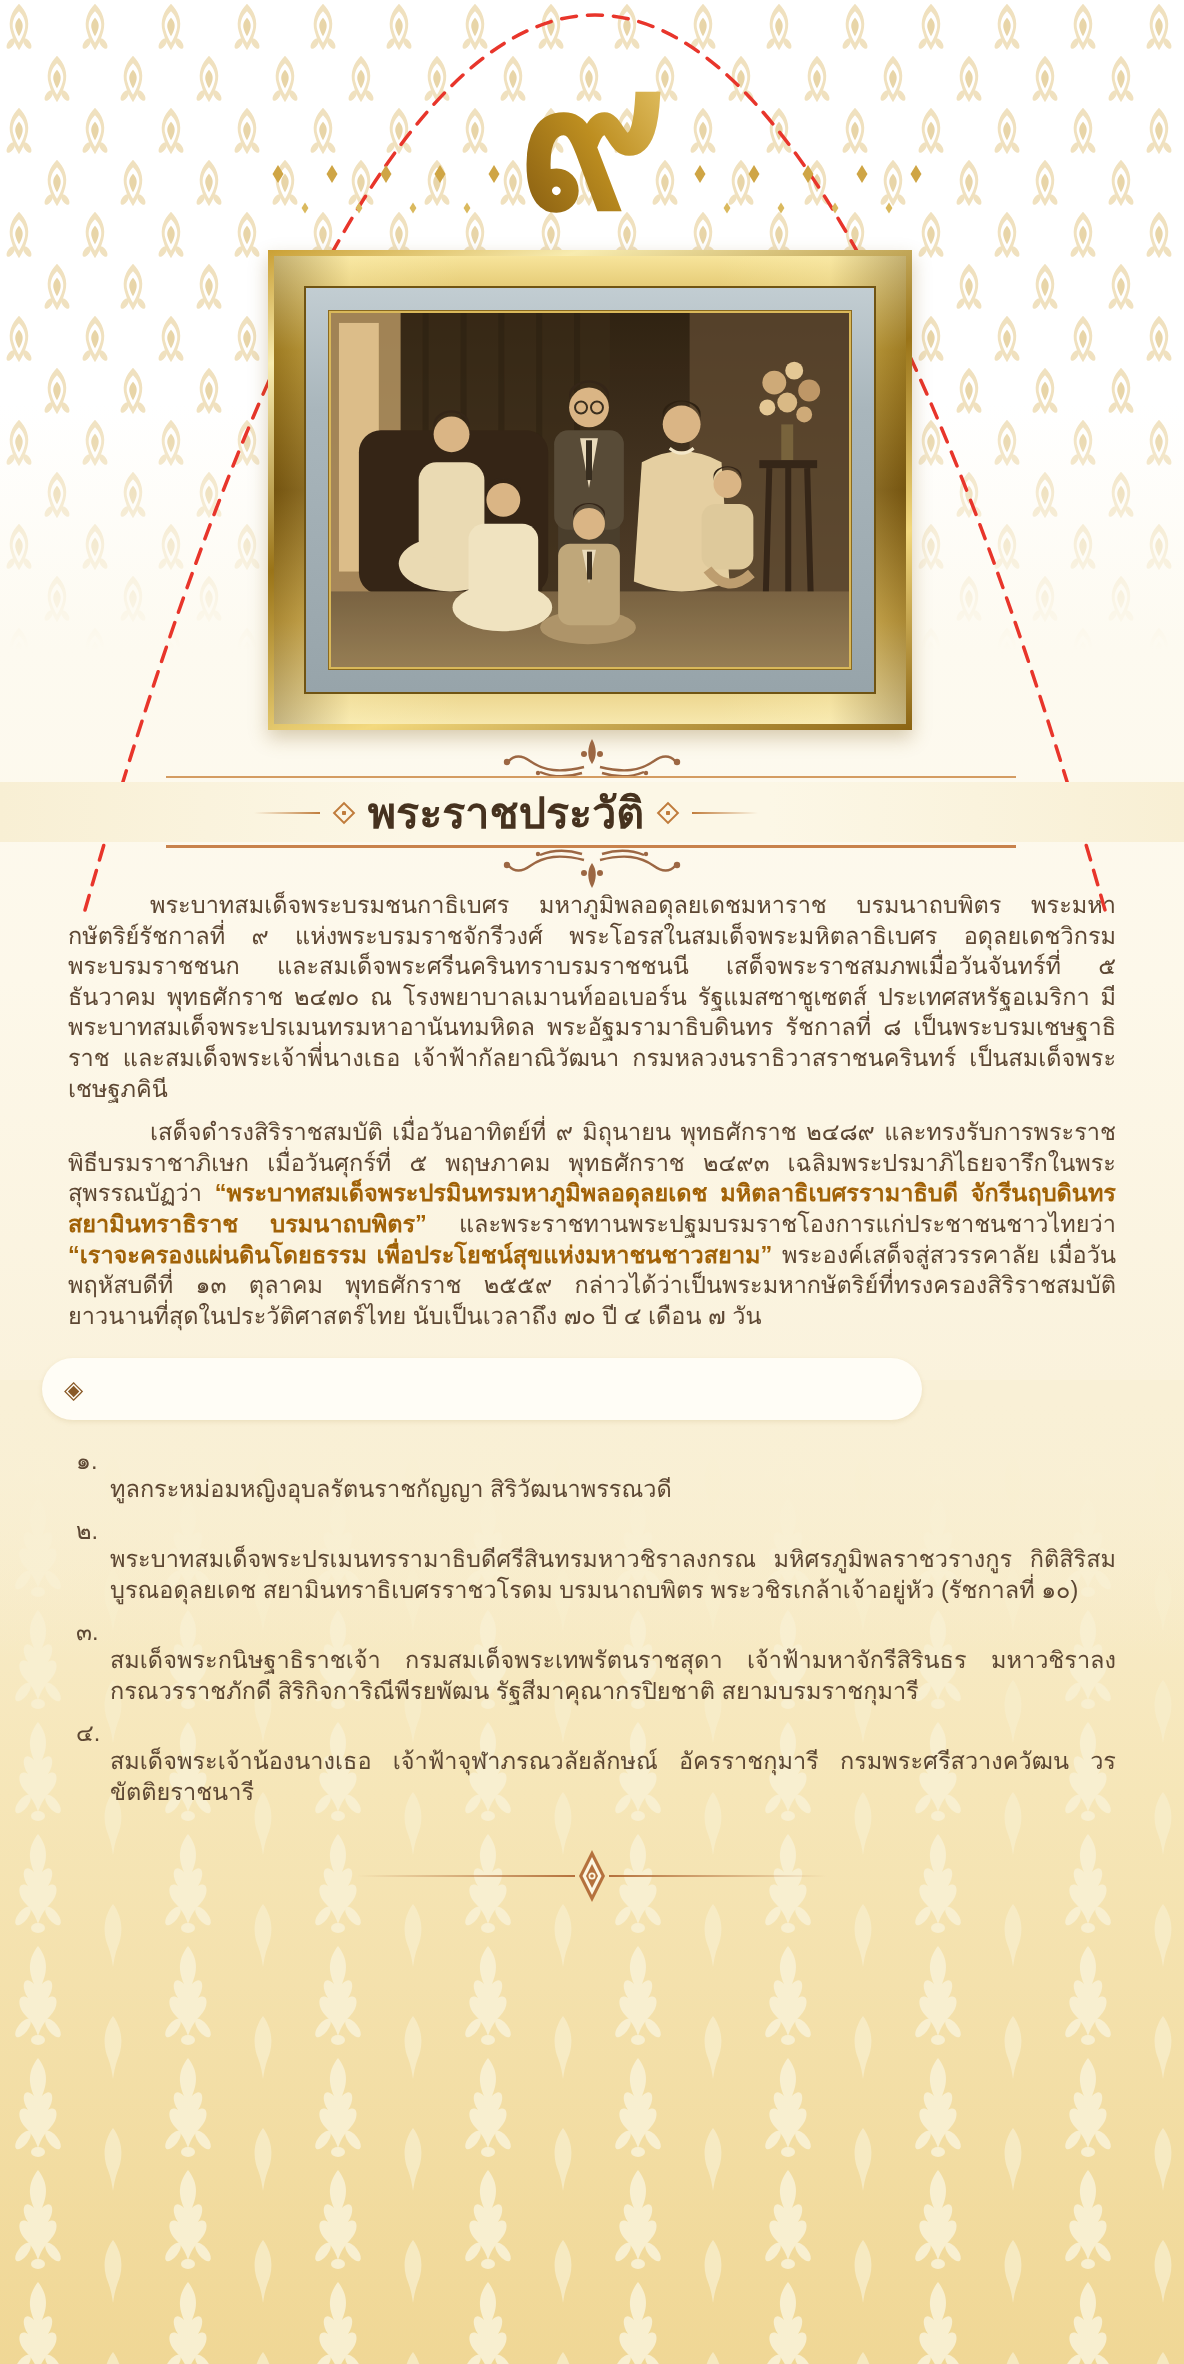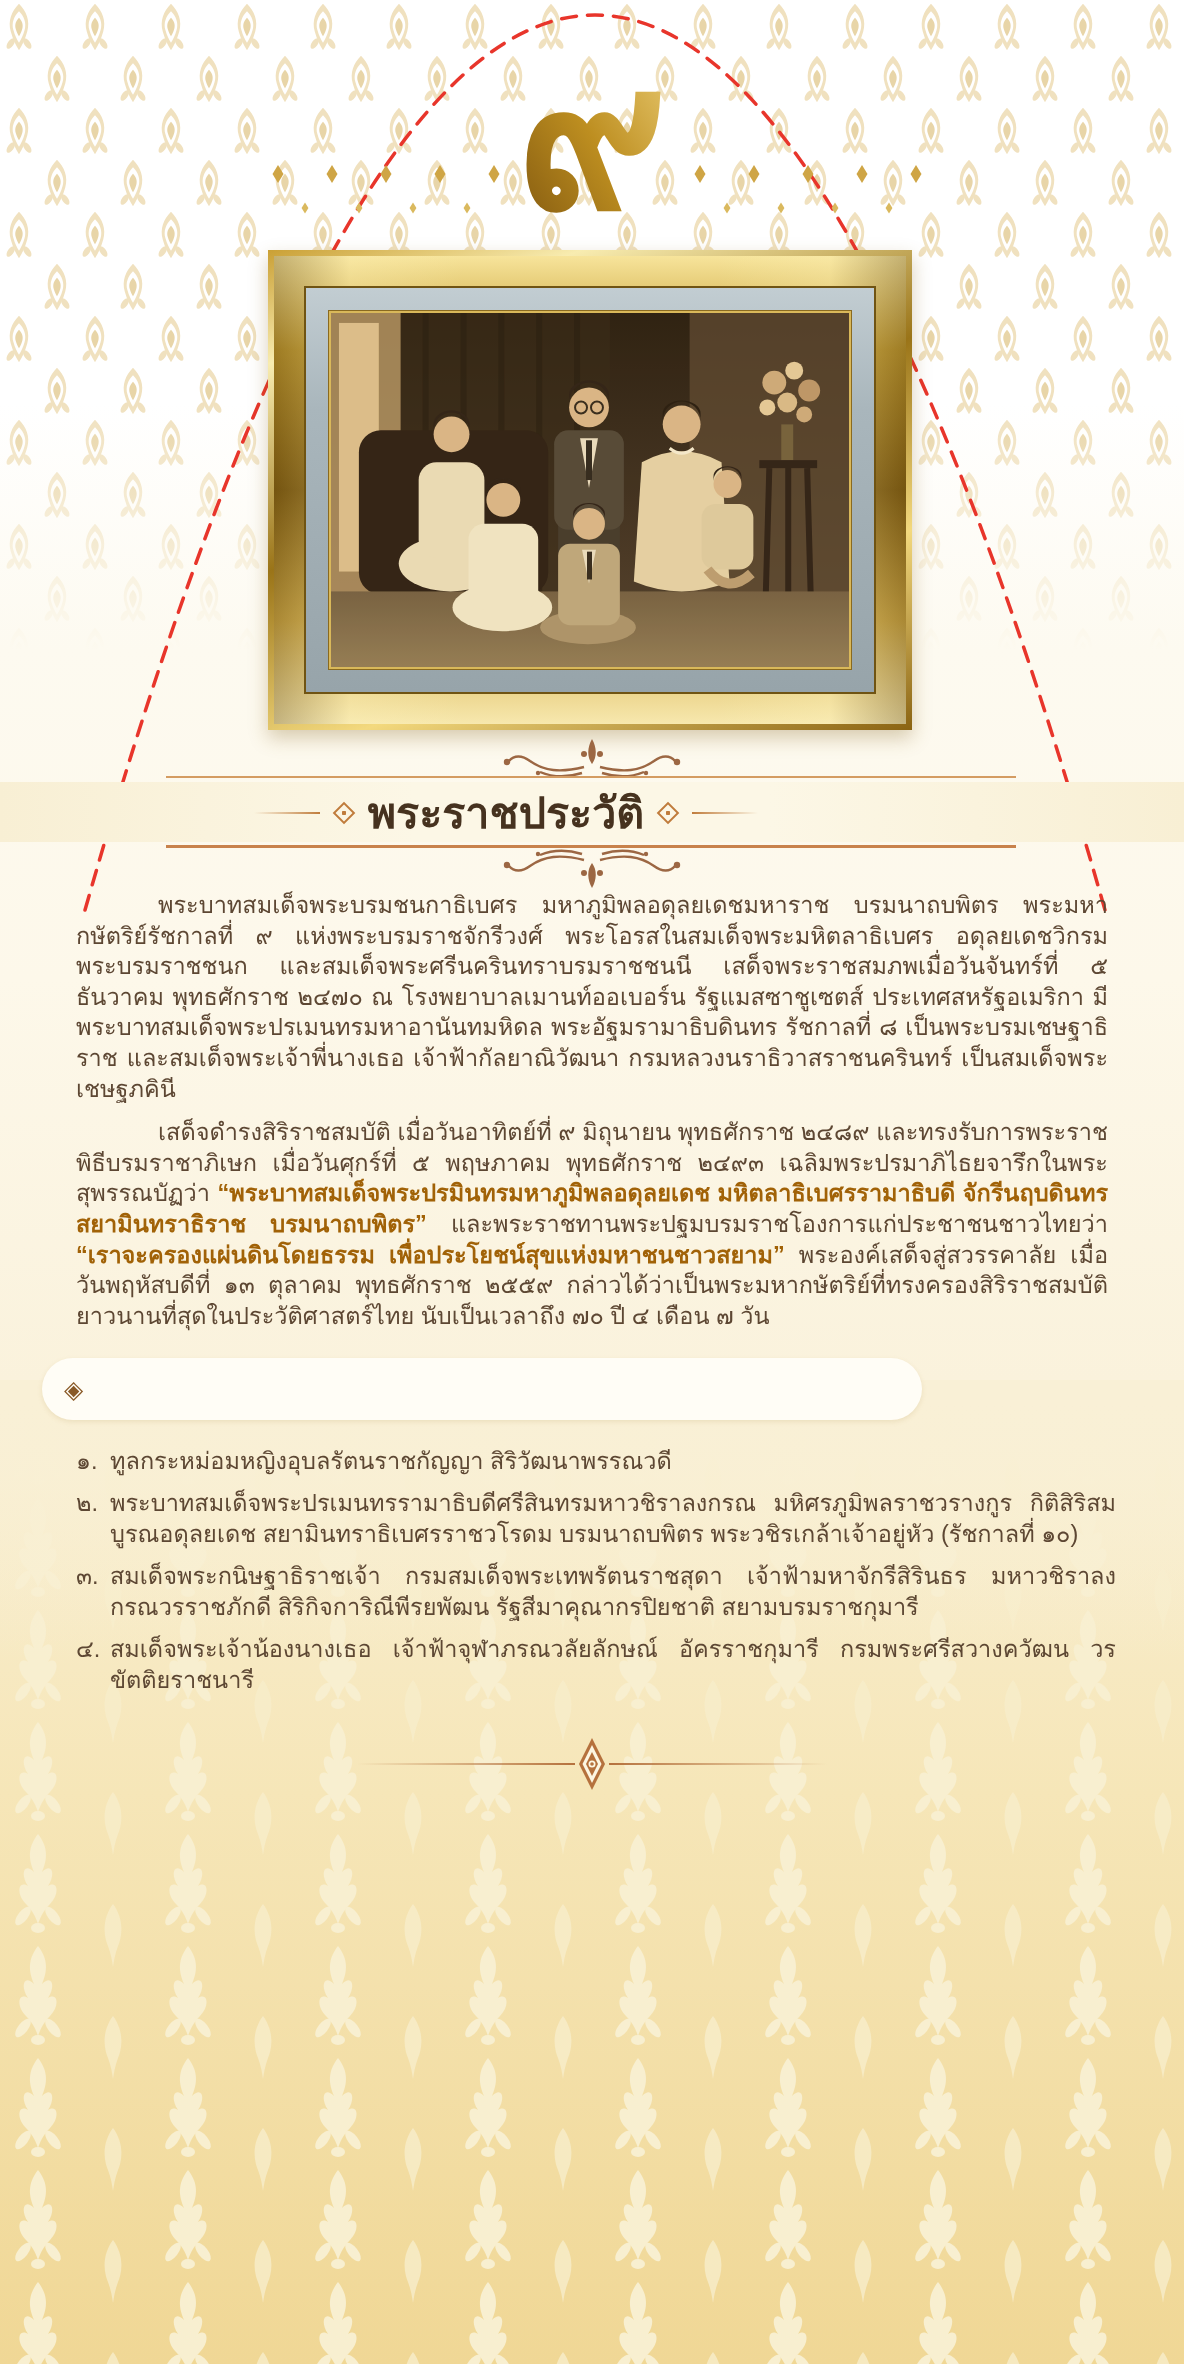--- a/index.html
+++ b/index.html
@@ -55,34 +55,34 @@
         display:flex;align-items:center;justify-content:center;gap:16px;}
   .tline{width:66px;height:2px;background:linear-gradient(90deg,rgba(192,124,60,0),#c07c3c);}
   .tline.right{background:linear-gradient(90deg,#c07c3c,rgba(192,124,60,0));}
   .tdia{width:12px;height:12px;border:2px solid #c07c3c;transform:rotate(45deg);
         background:radial-gradient(circle,#c07c3c 24%,rgba(0,0,0,0) 30%);}
   .page-title{font-size:43px;font-weight:700;color:#46321f;margin:0;line-height:1;}
 
   
   .col{position:absolute;left:68px;top:890px;width:1048px;}
   .para{font-size:23.5px;line-height:30.6px;color:#5d4733;text-align:justify;
-        text-indent:82px;margin:0 8px 13px;overflow-wrap:break-word;}
+        text-indent:82px;margin:0 0 13px;overflow-wrap:break-word;}
   .b{font-weight:700;color:#a16207;}
 
   .pill{margin:27px 0 0 -26px;min-width:880px;width:max-content;max-width:1070px;
         height:62px;border-radius:34px;background:#fffdf6;
         display:flex;align-items:center;gap:13px;padding:0 46px 0 22px;box-sizing:border-box;
         box-shadow:0 2px 5px rgba(185,150,85,.18);}
   .pill .dia{color:#8a5a28;font-size:25px;line-height:1;}
   .pill h2{font-size:29px;font-weight:700;color:#45301c;margin:0;white-space:nowrap;}
 
   .child-list{margin-top:26px;padding-left:8px;font-size:23.5px;line-height:31px;color:#5d4733;}
   .li{display:flex;margin-bottom:11px;}
   .li .num{flex:none;width:34px;}
-  .li .txt{flex:1;text-align:justify;overflow-wrap:break-word;}
+  .li .txt{flex:1;text-align:justify;overflow-wrap:break-word;margin-top:28px;}
 
   .divider{margin:40px auto 0;width:470px;height:56px;display:flex;align-items:center;justify-content:center;}
   .dline{height:2px;flex:1;}
   .dline.l{background:linear-gradient(90deg,rgba(181,113,61,0),#b5713d);}
   .dline.r{background:linear-gradient(90deg,#b5713d,rgba(181,113,61,0));}
 </style>
 </head>
 <body>
 
 <div class="page">

